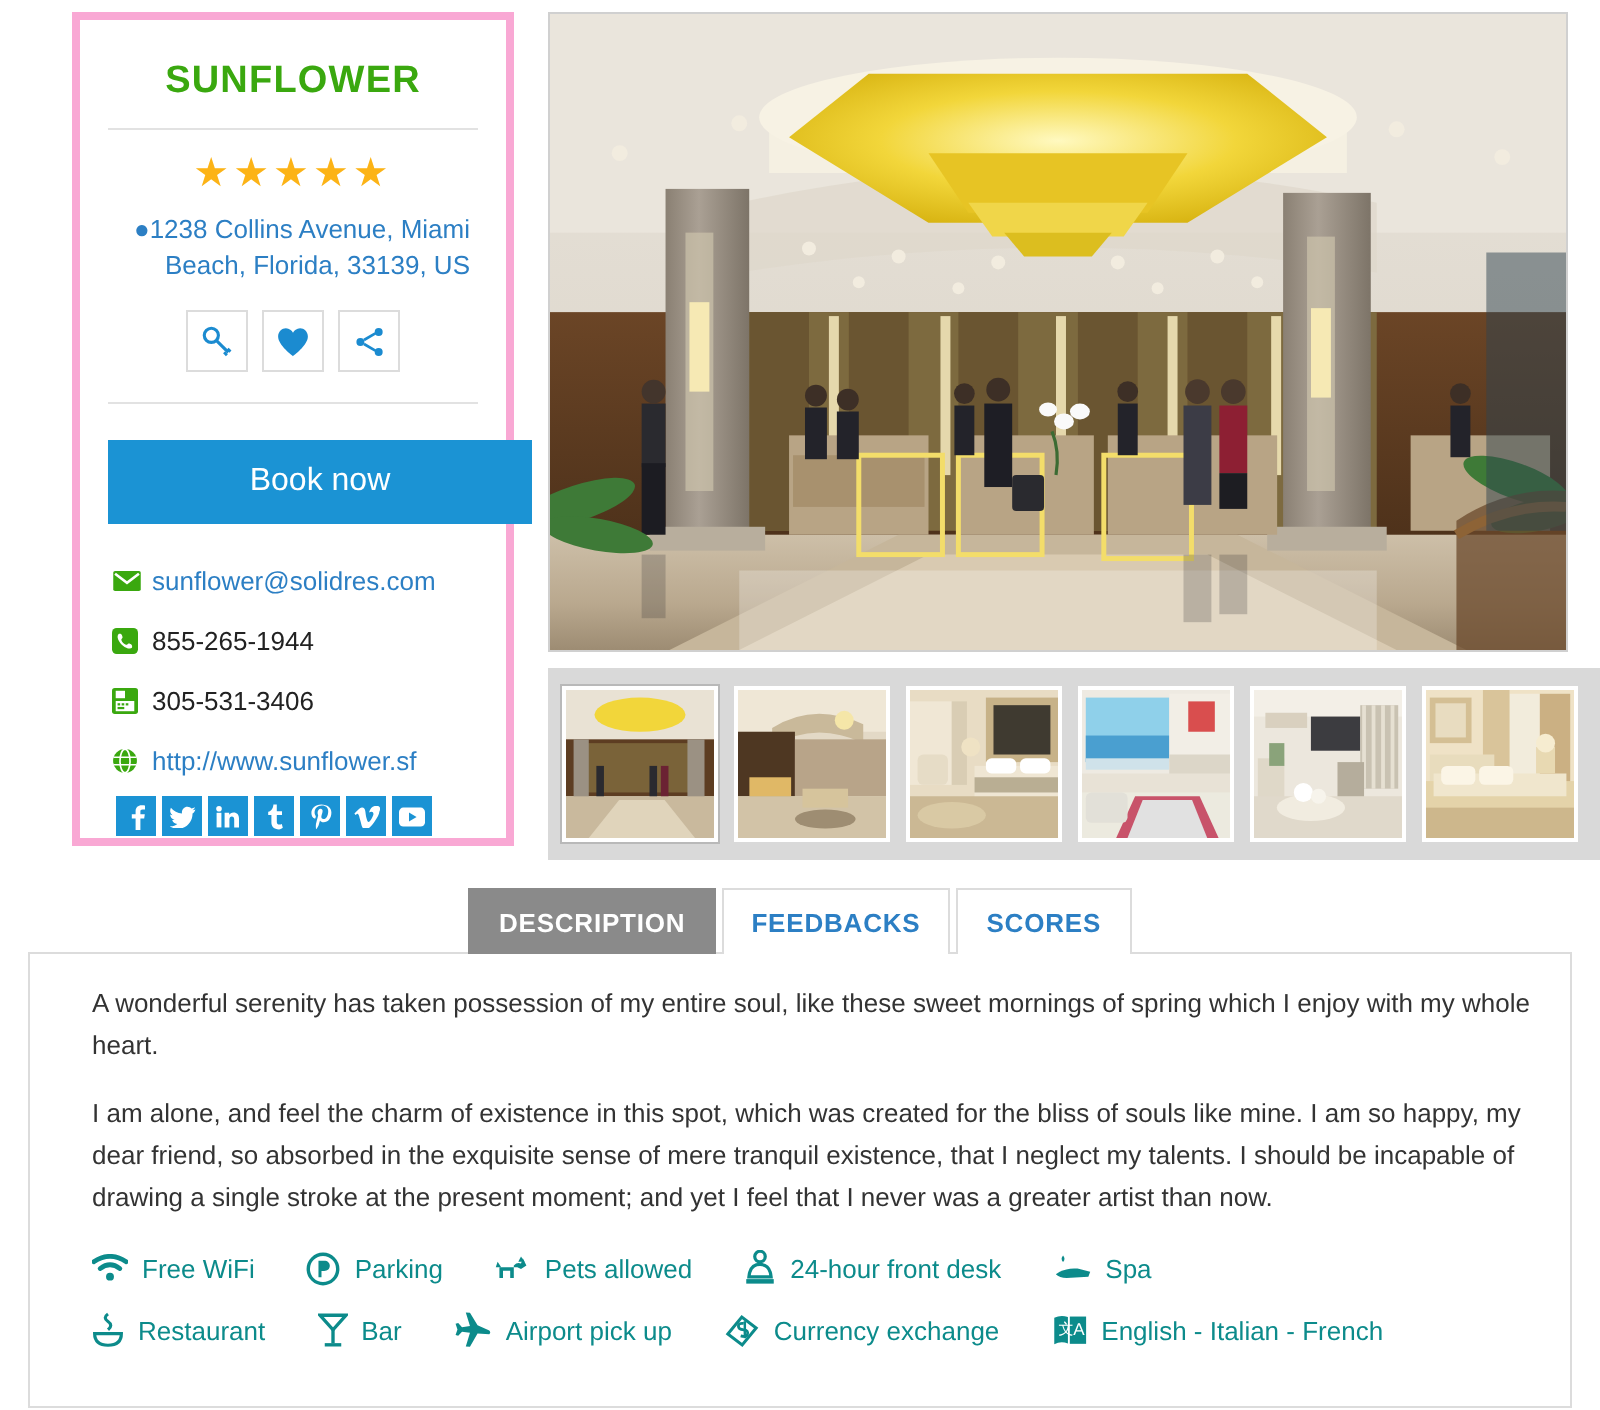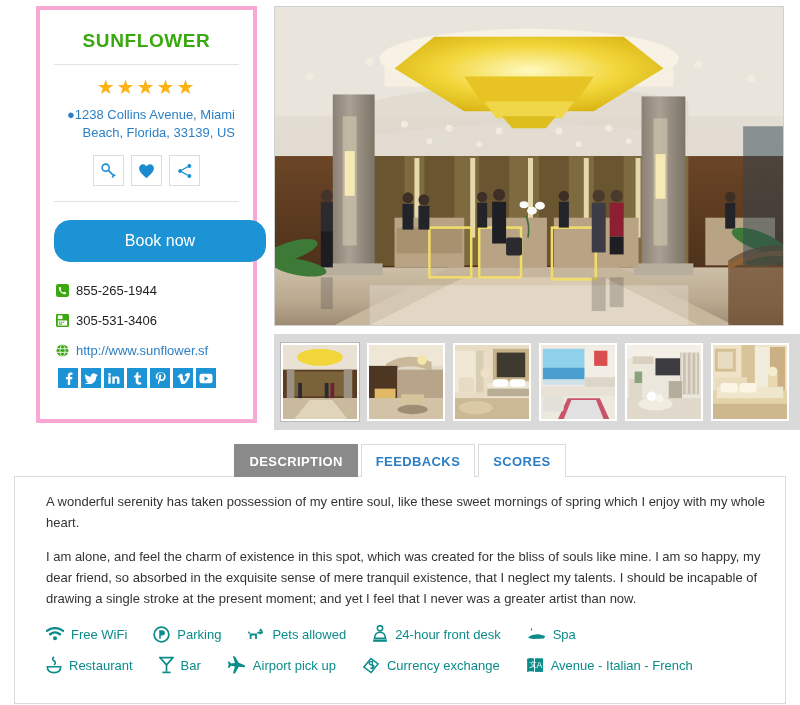--- a/index.html
+++ b/index.html
@@ -61,21 +61,21 @@
   }
   .act-btn svg { display: block; }
   .divider2 { height: 1px; background: #e2e2e2; margin-top: 15px; }
 
   .book-btn {
     display: block;
     margin: 18px auto 0 auto;
     width: 212px; height: 42px;
     background: #1b93d4;
     border: 1px solid #1b93d4;
-    border-radius: 16px;
+    border-radius: 0;
     color: #fff;
     font-size: 16px;
     font-family: "Liberation Sans", sans-serif;
     cursor: pointer;
   }
 
   .contact-list { margin-top: 16px; padding-left: 2px; }
   .contact-row {
     display: flex; align-items: center;
     height: 24px; margin-bottom: 6px;
@@ -206,20 +206,29 @@
         </svg>
       </div>
     </div>
 
     <div class="divider2"></div>
 
     <button class="book-btn">Book now</button>
 
     <div class="contact-list">
 
+      <div class="contact-row">
+        <span class="c-icon">
+          <svg width="15" height="11" viewBox="0 0 16 12">
+            <rect x="0.5" y="0.5" width="15" height="11" rx="1" fill="#3aa80f"></rect>
+            <path d="M1.5 2 L8 7 L14.5 2" stroke="#fff" stroke-width="1.4" fill="none"></path>
+          </svg>
+        </span>
+        <a class="c-link" href="#">sunflower@solidres.com</a>
+      </div>
 
       <div class="contact-row">
         <span class="c-icon">
           <svg width="13" height="13" viewBox="0 0 14 14">
             <rect x="0" y="0" width="14" height="14" rx="2.5" fill="#3aa80f"></rect>
             <path d="M3.6 3.2 C3.6 3.2 4.6 3 5 3.4 C5.4 3.9 5.9 5 5.6 5.4 C5.3 5.8 4.9 6 5.1 6.6 C5.4 7.6 6.5 8.7 7.5 9 C8.1 9.2 8.3 8.8 8.7 8.5 C9.1 8.2 10.2 8.7 10.6 9.1 C11 9.5 10.8 10.5 10.8 10.5 C10.4 11 9.4 11.2 8.6 11 C6.2 10.4 3.6 7.8 3.1 5.4 C2.9 4.6 3.1 3.6 3.6 3.2 Z" fill="#fff"></path>
           </svg>
         </span>
         <span class="c-text">855-265-1944</span>
       </div>
@@ -661,20 +670,20 @@
 
           <div class="amen" style="margin-right:0;">
             <span class="ai">
               <svg width="18" height="18" viewBox="0 0 19 19">
                 <path d="M1.2 3 Q4.6 1.4 8.4 2.6 V16.6 Q4.6 15.2 1.2 17 Z" fill="#0c8b8b"></path>
                 <rect x="9.4" y="2.4" width="8.6" height="14.4" fill="#0c8b8b"></rect>
                 <text x="3.4" y="11.6" font-family="Liberation Sans, sans-serif" font-size="8" fill="#ffffff">文</text>
                 <text x="11.2" y="12.4" font-family="Liberation Sans, sans-serif" font-size="9" fill="#ffffff">A</text>
               </svg>
             </span>
-            <span>Avenue - Italian - French</span>
+            <span>English - Italian - French</span>
           </div>
         </div>
       </div>
     </div>
   </div>
 
 </div>
 
 </body></html>

